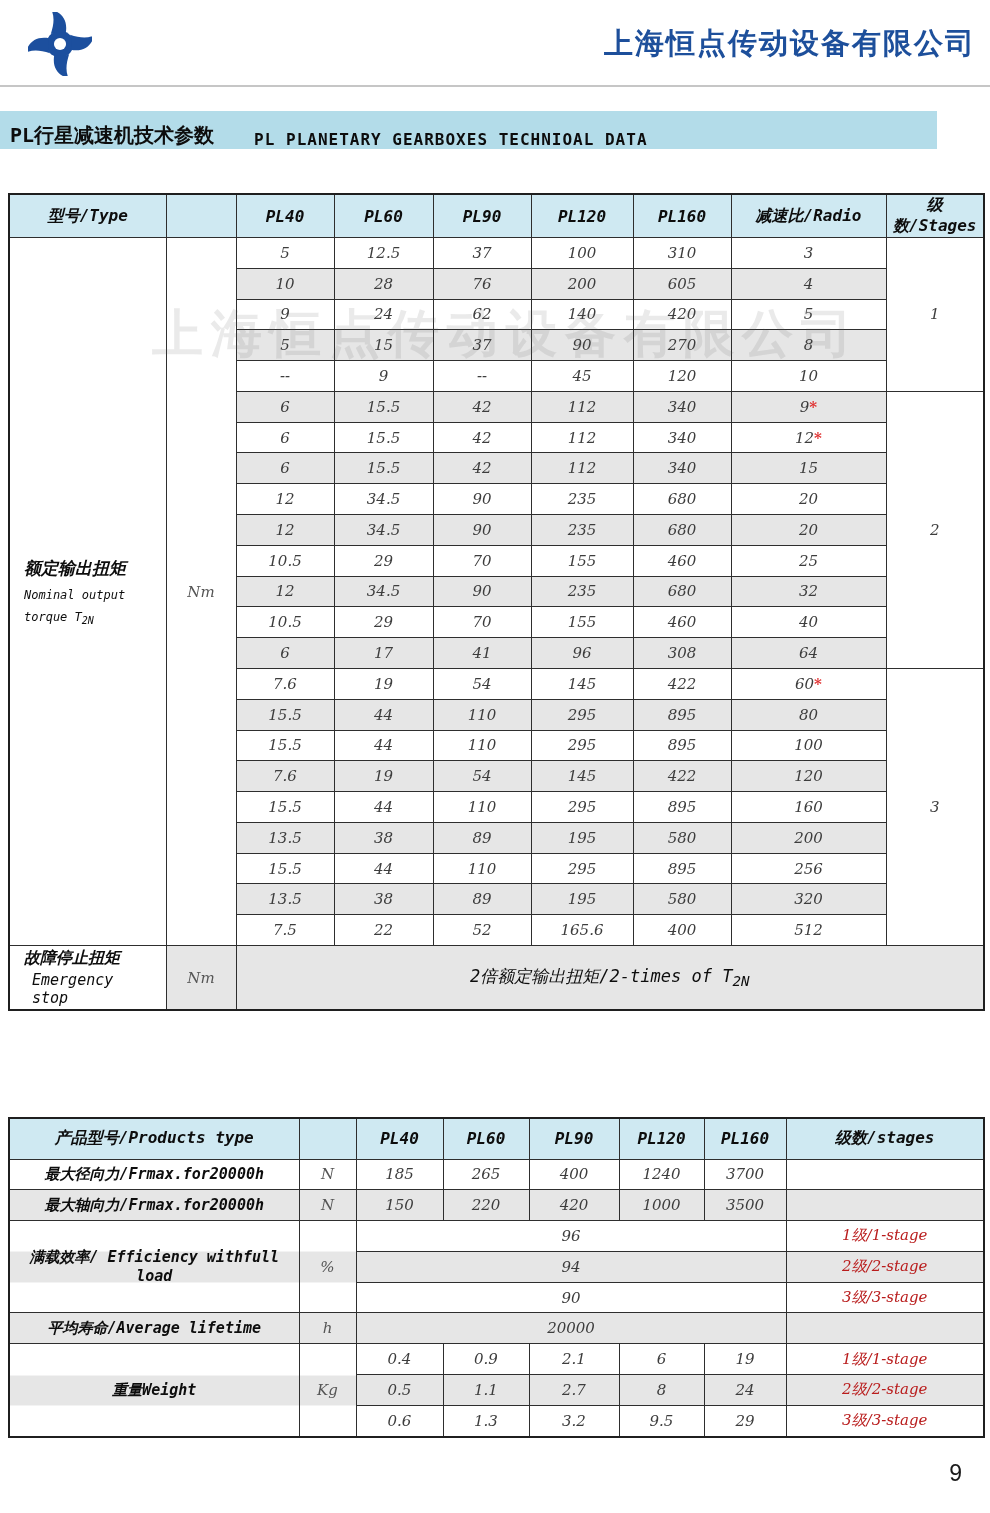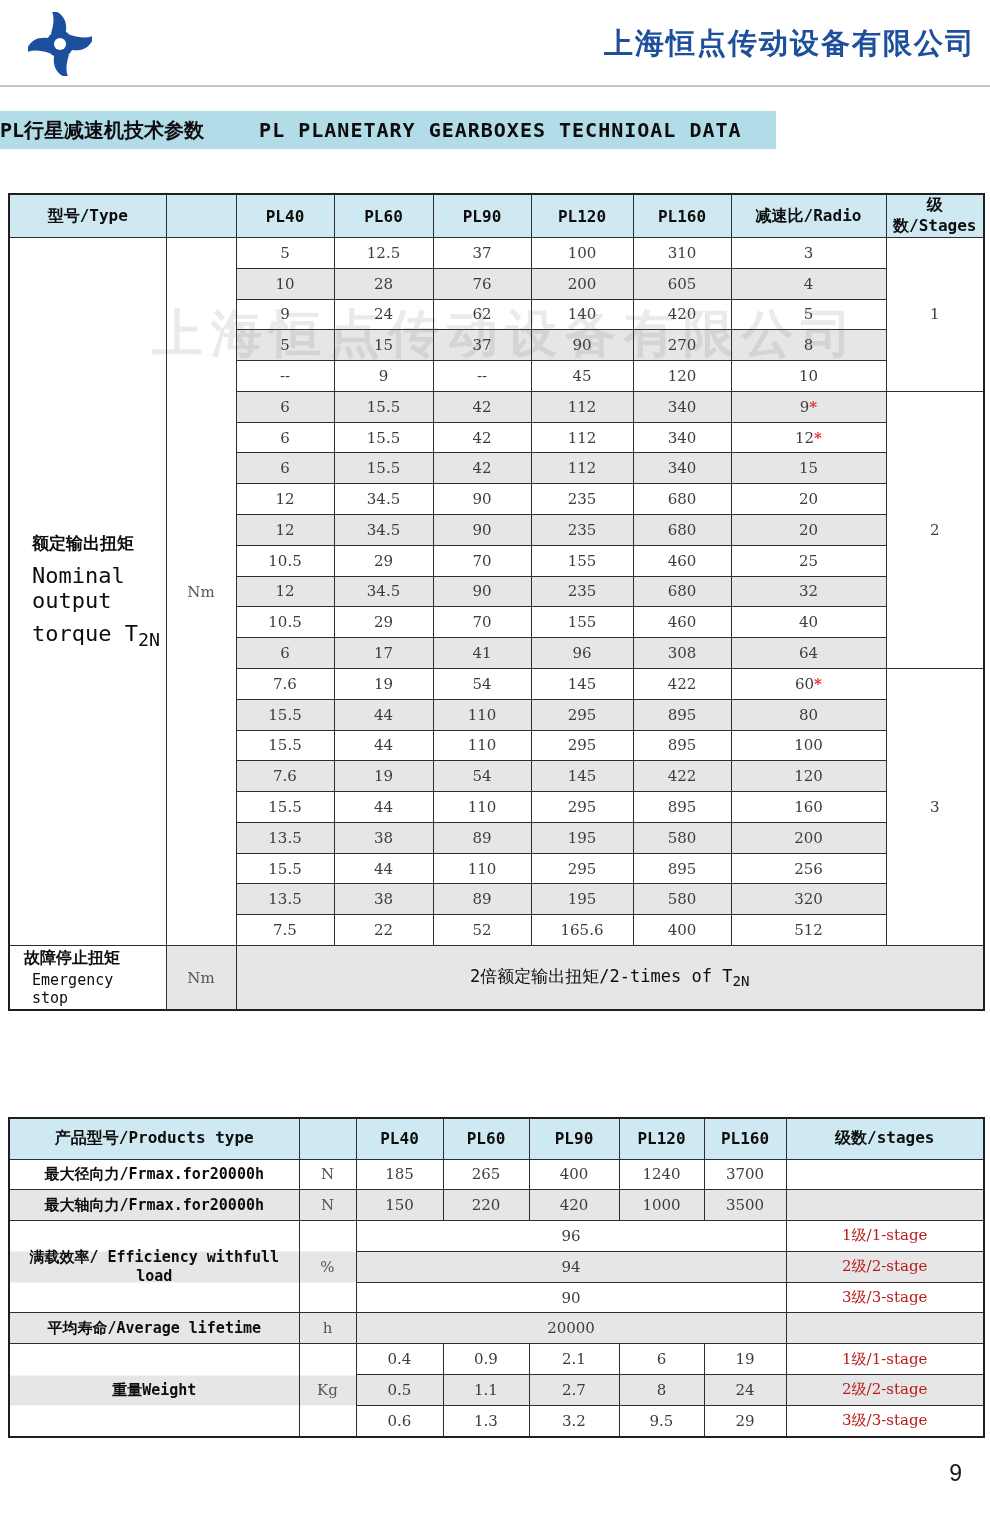--- a/index.html
+++ b/index.html
@@ -15,47 +15,47 @@
   .topbar { position:absolute; left:28px; top:8px; width:948px; height:72px;
             display:flex; justify-content:space-between; align-items:center; }
   .logo { display:flex; align-items:center; gap:14px; }
   .logo svg { width:64px; height:64px; }
   .logo-text { font-size:31px; color:#2b5bb0; letter-spacing:1px; font-family:"Liberation Sans", sans-serif; }
   .company-name { font-size:29px; font-weight:bold; color:#1d4f9b;
                   font-family:"Liberation Serif", serif; letter-spacing:2px; }
   .divider { position:absolute; left:0; top:85px; width:990px; height:2px; background:#c6c6c6; }
 
   
-  .title-bar { position:absolute; left:0; top:111px; width:776px; height:38px;
-               background:#b3dce9; display:flex; align-items:center; }
+  .title-bar { position:absolute; left:0; top:111px; width:937px; height:38px;
+               background:#b3dce9; display:flex; align-items:flex-end; padding-left:10px; }
   .title-zh { font-size:20px; font-weight:bold; color:#0d0d0d; font-family:"DejaVu Sans Mono", monospace; }
-  .title-en { font-size:20px; font-weight:bold; color:#0d0d0d; margin-left:55px;
+  .title-en { font-size:16px; font-weight:bold; color:#0d0d0d; margin-left:40px;
               font-family:"DejaVu Sans Mono", monospace; letter-spacing:1px; }
 
   
   table { border-collapse:collapse; table-layout:fixed; position:absolute;
-          border:2px solid #1f1f1f; background:#fff; }
+          border:2px solid #1f1f1f; background:#fff;font-style:italic; }
   th, td { border:1px solid #2e2e2e; text-align:center; vertical-align:middle; overflow:hidden; }
   th { background:#cfe9f2; font-family:"DejaVu Sans Mono", monospace;
        font-size:16px; font-weight:bold; color:#0d0d0d; }
 
   .torque-table { left:8px; top:193px; width:975px; height:818px; }
   .torque-table thead tr { height:30px; }
   .spec-table   { left:8px; top:1117px; width:975px; height:321px; }
   .spec-table thead tr { height:41px; }
 
   td.num, td.unit, td.stage { font-family:"DejaVu Serif", serif; font-size:15px; color:#3d3d3d; }
   td.unit { color:#555; }
   tr.stripe td { background:#e6e6e6; }
   td.mw { background:#ffffff !important; }         
   td.grad3 { background:linear-gradient(#ffffff 33.4%, #e6e6e6 33.4% 66.7%, #ffffff 66.7%) !important; }
 
-  td.row-label { text-align:left; padding-left:22px; }
+  td.row-label { text-align:left; padding-left:14px; }
   .lab-zh { font-weight:bold; font-size:17px; color:#0d0d0d; margin:8px 0; font-family:"DejaVu Sans Mono", monospace; }
-  .lab-en { font-size:22px; color:#0d0d0d; margin:8px 0; font-family:"DejaVu Sans Mono", monospace; }
+  .lab-en { font-size:12px; color:#0d0d0d; margin:8px 0; font-family:"DejaVu Sans Mono", monospace; }
   .star { color:#e03030; font-weight:bold; }
 
   tr.emergency { height:63px; }
   tr.emergency .lab-zh { margin:2px 0; font-size:16px; }
   tr.emergency .lab-en { margin:2px 8px; font-size:15px; }
   tr.emergency td.row-label { padding-left:14px; }
   td.emg-value { font-family:"DejaVu Sans Mono", monospace; font-size:17px; color:#0d0d0d; }
 
   .spec-table td.spec-label { font-family:"DejaVu Sans Mono", monospace; font-weight:bold;
                               font-size:15px; color:#0d0d0d; }

